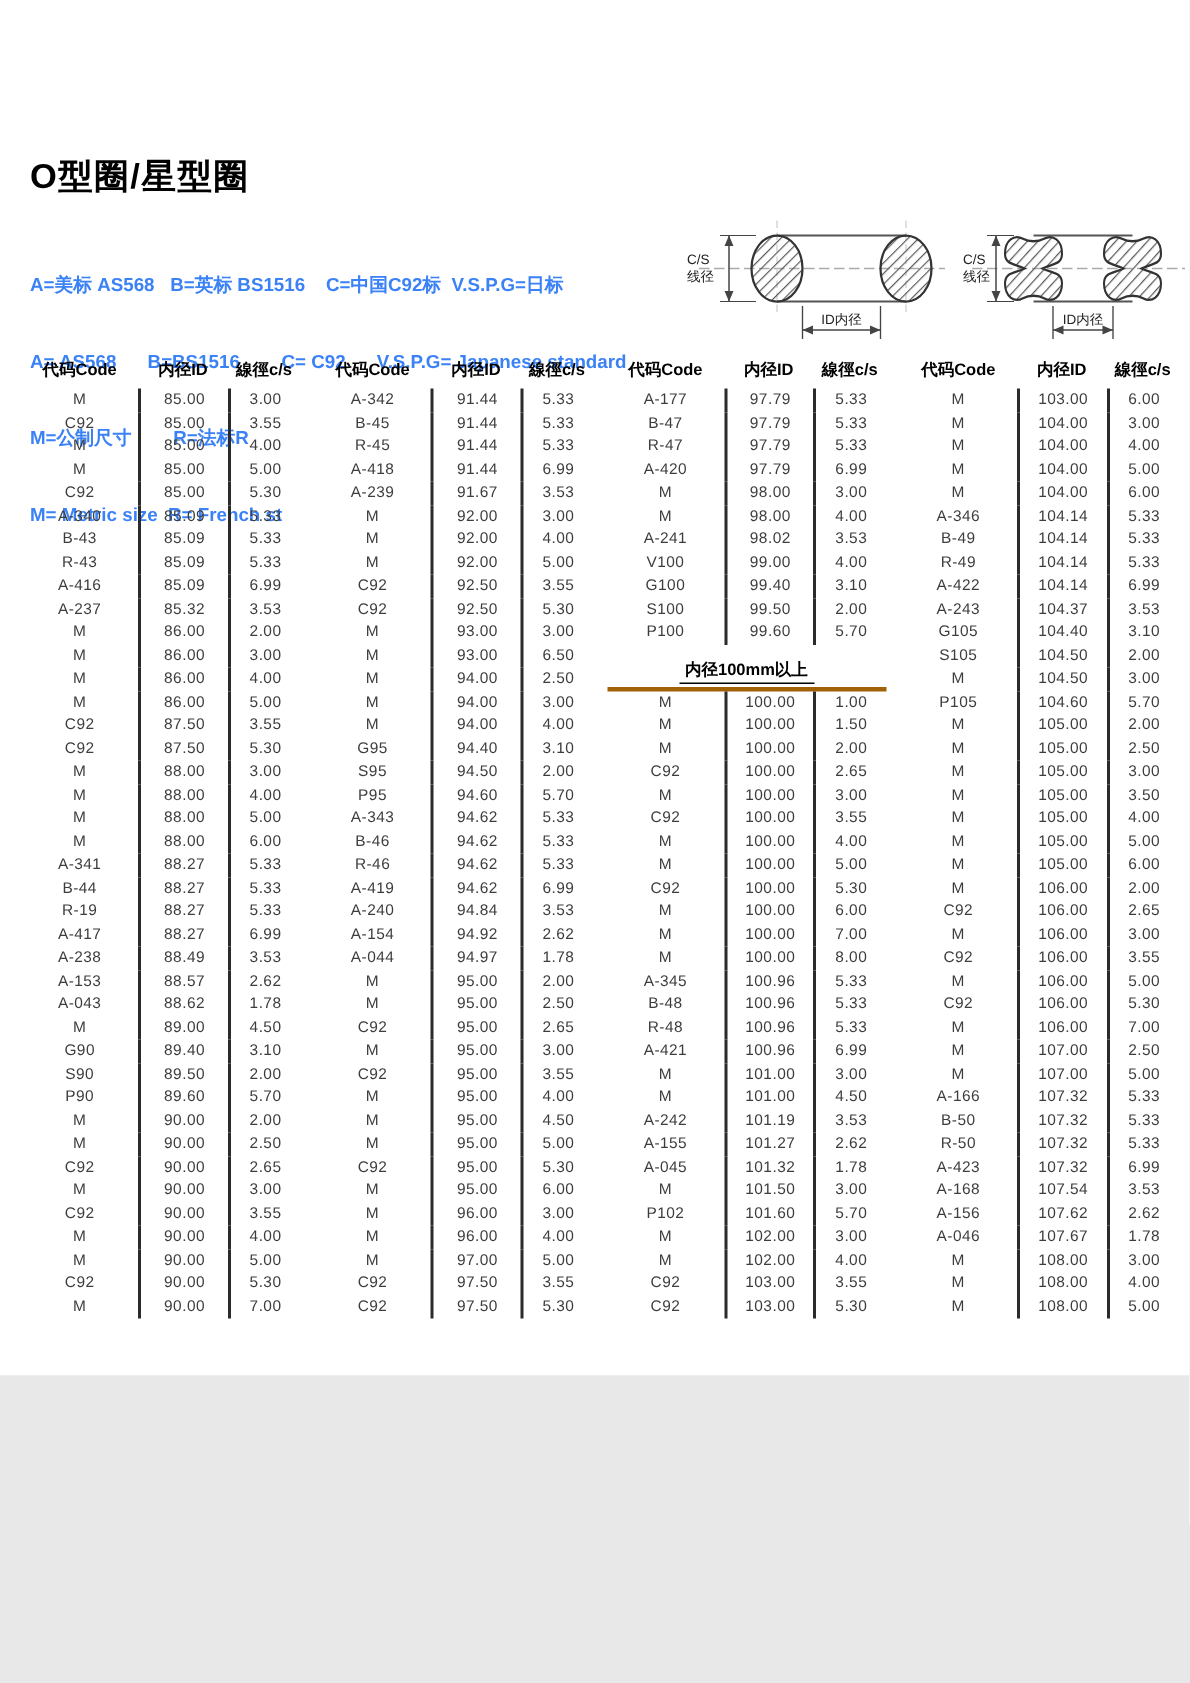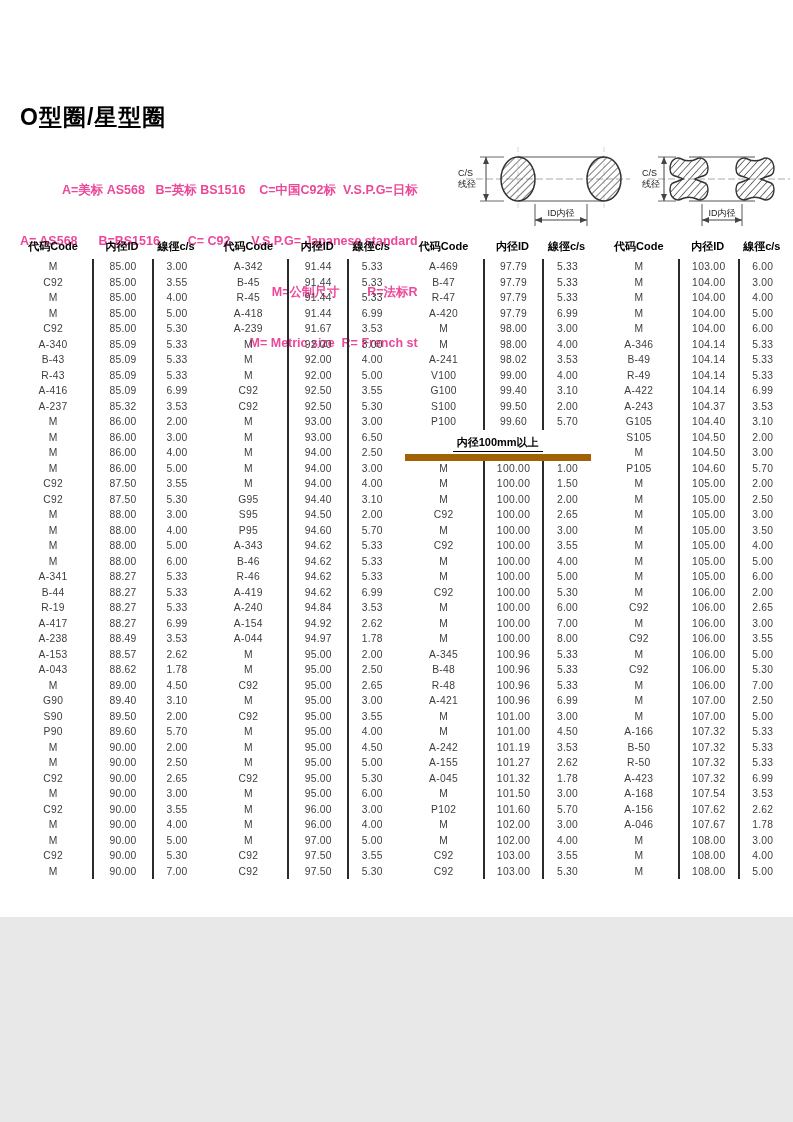--- a/index.html
+++ b/index.html
@@ -1,35 +1,35 @@
 <!DOCTYPE html>
 <html><head>
 <meta charset="utf-8">
 <style>
   html,body{margin:0;padding:0;background:#e8e8e8;}
   .page{position:relative;width:793px;height:917px;background:#ffffff;margin:0 auto;
         font-family:"Liberation Sans",sans-serif;color:#000;overflow:hidden;padding-left:30px;}
   .page-title{position:absolute;left:20px;top:102px;font-size:23px;font-weight:bold;
         letter-spacing:1px;color:#000;}
   .legend{position:absolute;left:20px;top:148px;font-size:12.5px;font-weight:bold;
-        line-height:17px;white-space:pre;color:#ec4899;text-align:right;}
+        line-height:17px;white-space:pre;color:#3b82f6;}
   .diagram{position:absolute;top:138px;}
   .diagram text{font-family:"Liberation Sans",sans-serif;}
   
   .table-area{position:absolute;left:14px;top:234px;width:772px;display:flex;gap:9px;}
   .tcol{flex:1;min-width:0;}
   .thead{display:flex;height:25px;align-items:center;}
   .th{font-size:11px;font-weight:bold;color:#000;text-align:center;}
   .trow{display:flex;height:15.5px;}
   .td{font-size:10.3px;color:#3d3d3d;display:flex;align-items:center;justify-content:center;
       box-sizing:border-box;height:100%;letter-spacing:0.3px;}
   .c0{width:42%;} .c1{width:32%;} .c2{width:26%;}
   .td.c1,.td.c2{border-left:2px solid #2b2b2b;}
   .tsub{height:31px;display:flex;align-items:flex-end;justify-content:center;
-        border-bottom:7px solid #a16207;box-sizing:border-box;padding-bottom:2px;}
+        border-bottom:3px solid #a16207;box-sizing:border-box;padding-bottom:2px;}
   .tsub span{font-size:11px;font-weight:bold;color:#000;border-bottom:1.5px solid #000;
         padding:0 4px 1px 4px;}
 </style>
 </head>
 <body>
 
 <div class="page">
 
   <div class="page-title">O型圈/星型圈</div>
 
@@ -521,21 +521,21 @@
           <div class="td c2">5.30</div>
         </div>
       </div>
       <div class="tcol">
         <div class="thead">
           <div class="th c0">代码Code</div>
           <div class="th c1">内径ID</div>
           <div class="th c2">線徑c/s</div>
         </div>
         <div class="trow">
-          <div class="td c0">A-469</div>
+          <div class="td c0">A-177</div>
           <div class="td c1">97.79</div>
           <div class="td c2">5.33</div>
         </div>
         <div class="trow">
           <div class="td c0">B-47</div>
           <div class="td c1">97.79</div>
           <div class="td c2">5.33</div>
         </div>
         <div class="trow">
           <div class="td c0">R-47</div>

